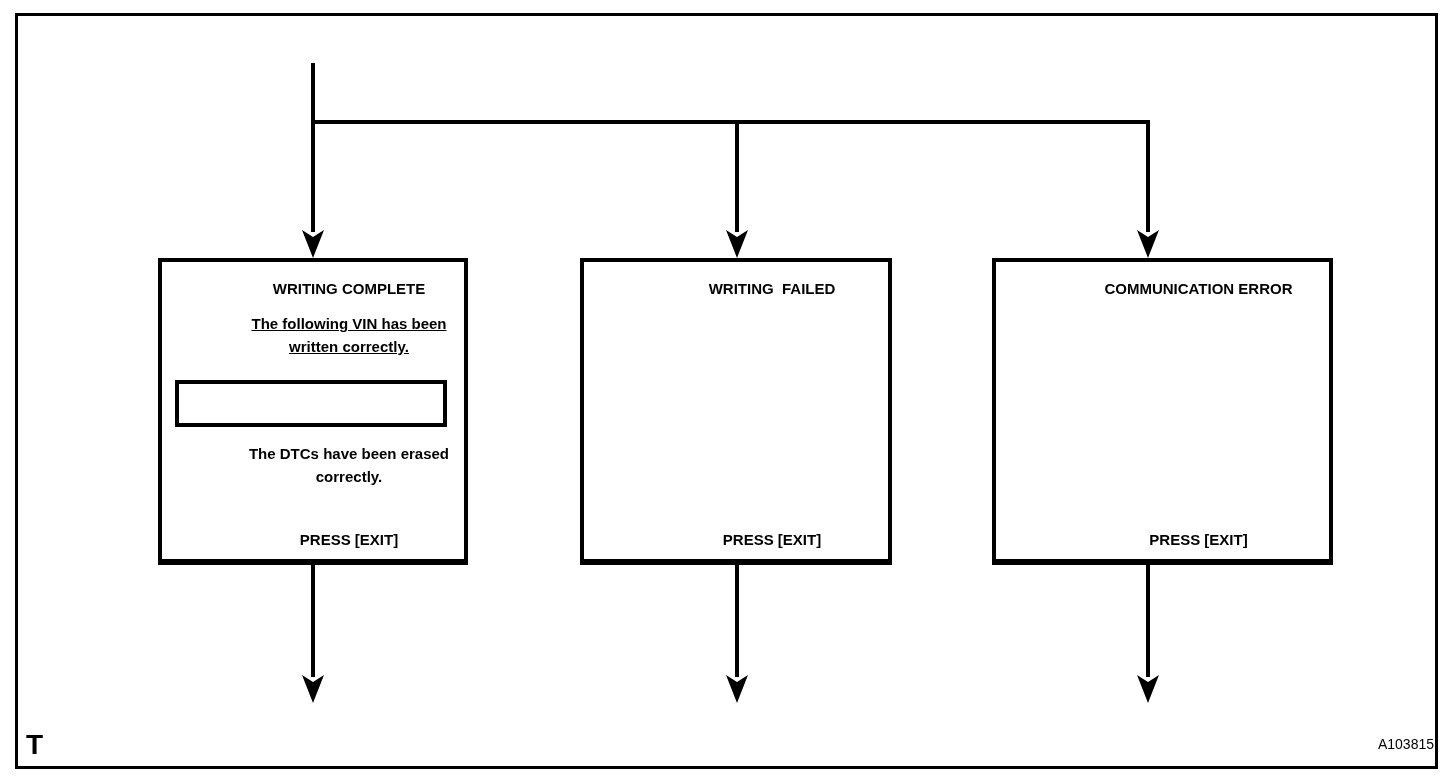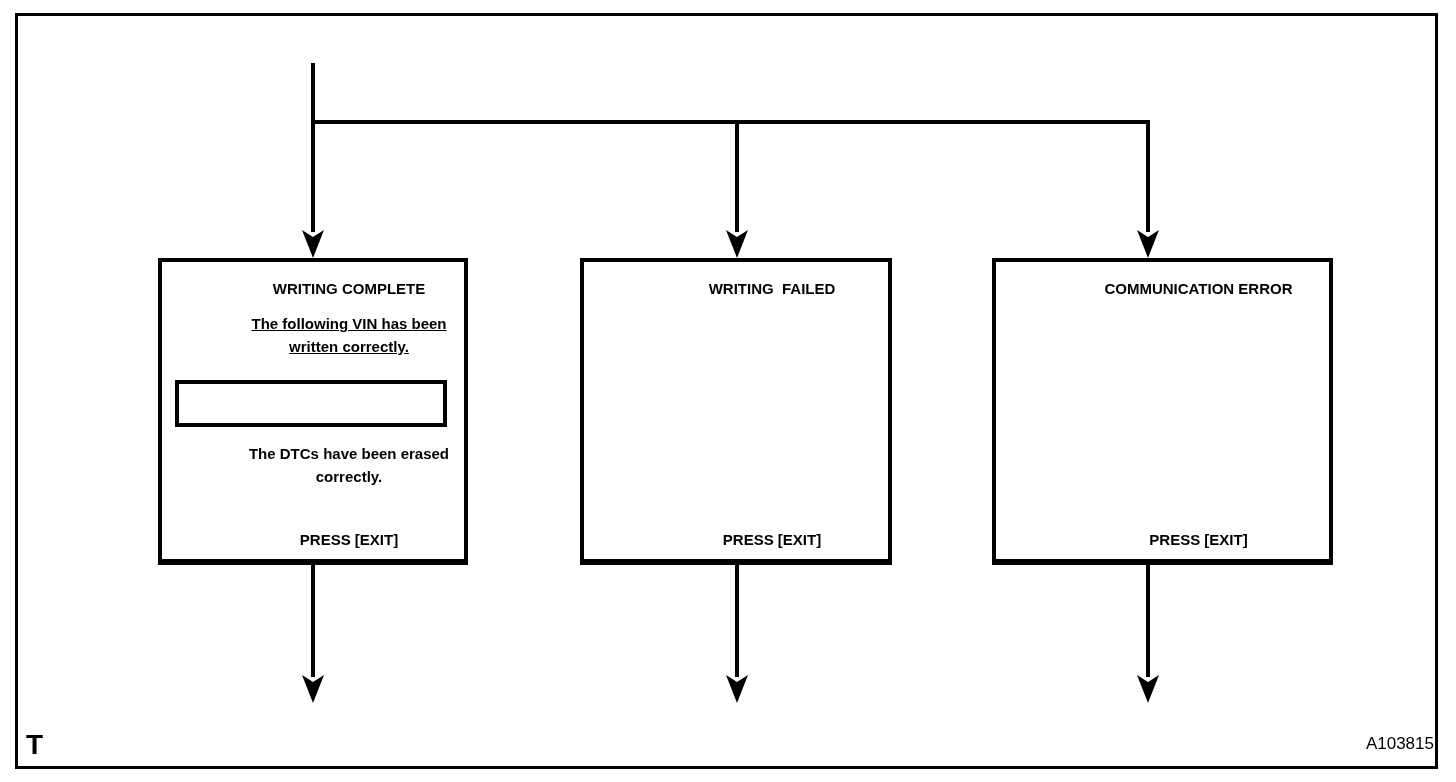--- a/index.html
+++ b/index.html
@@ -62,21 +62,21 @@
   .page-marker {
     position: absolute;
     left: 26px; top: 730px;
     font-weight: bold;
     font-size: 28px;
     line-height: 30px;
   }
   .figure-id {
     position: absolute;
     right: 22px; top: 734px;
-    font-size: 17px;
+    font-size: 14px;
     line-height: 20px;
   }
 </style>
 </head>
 <body>
 
 <div class="page">
 
   <div class="frame"></div>
 

